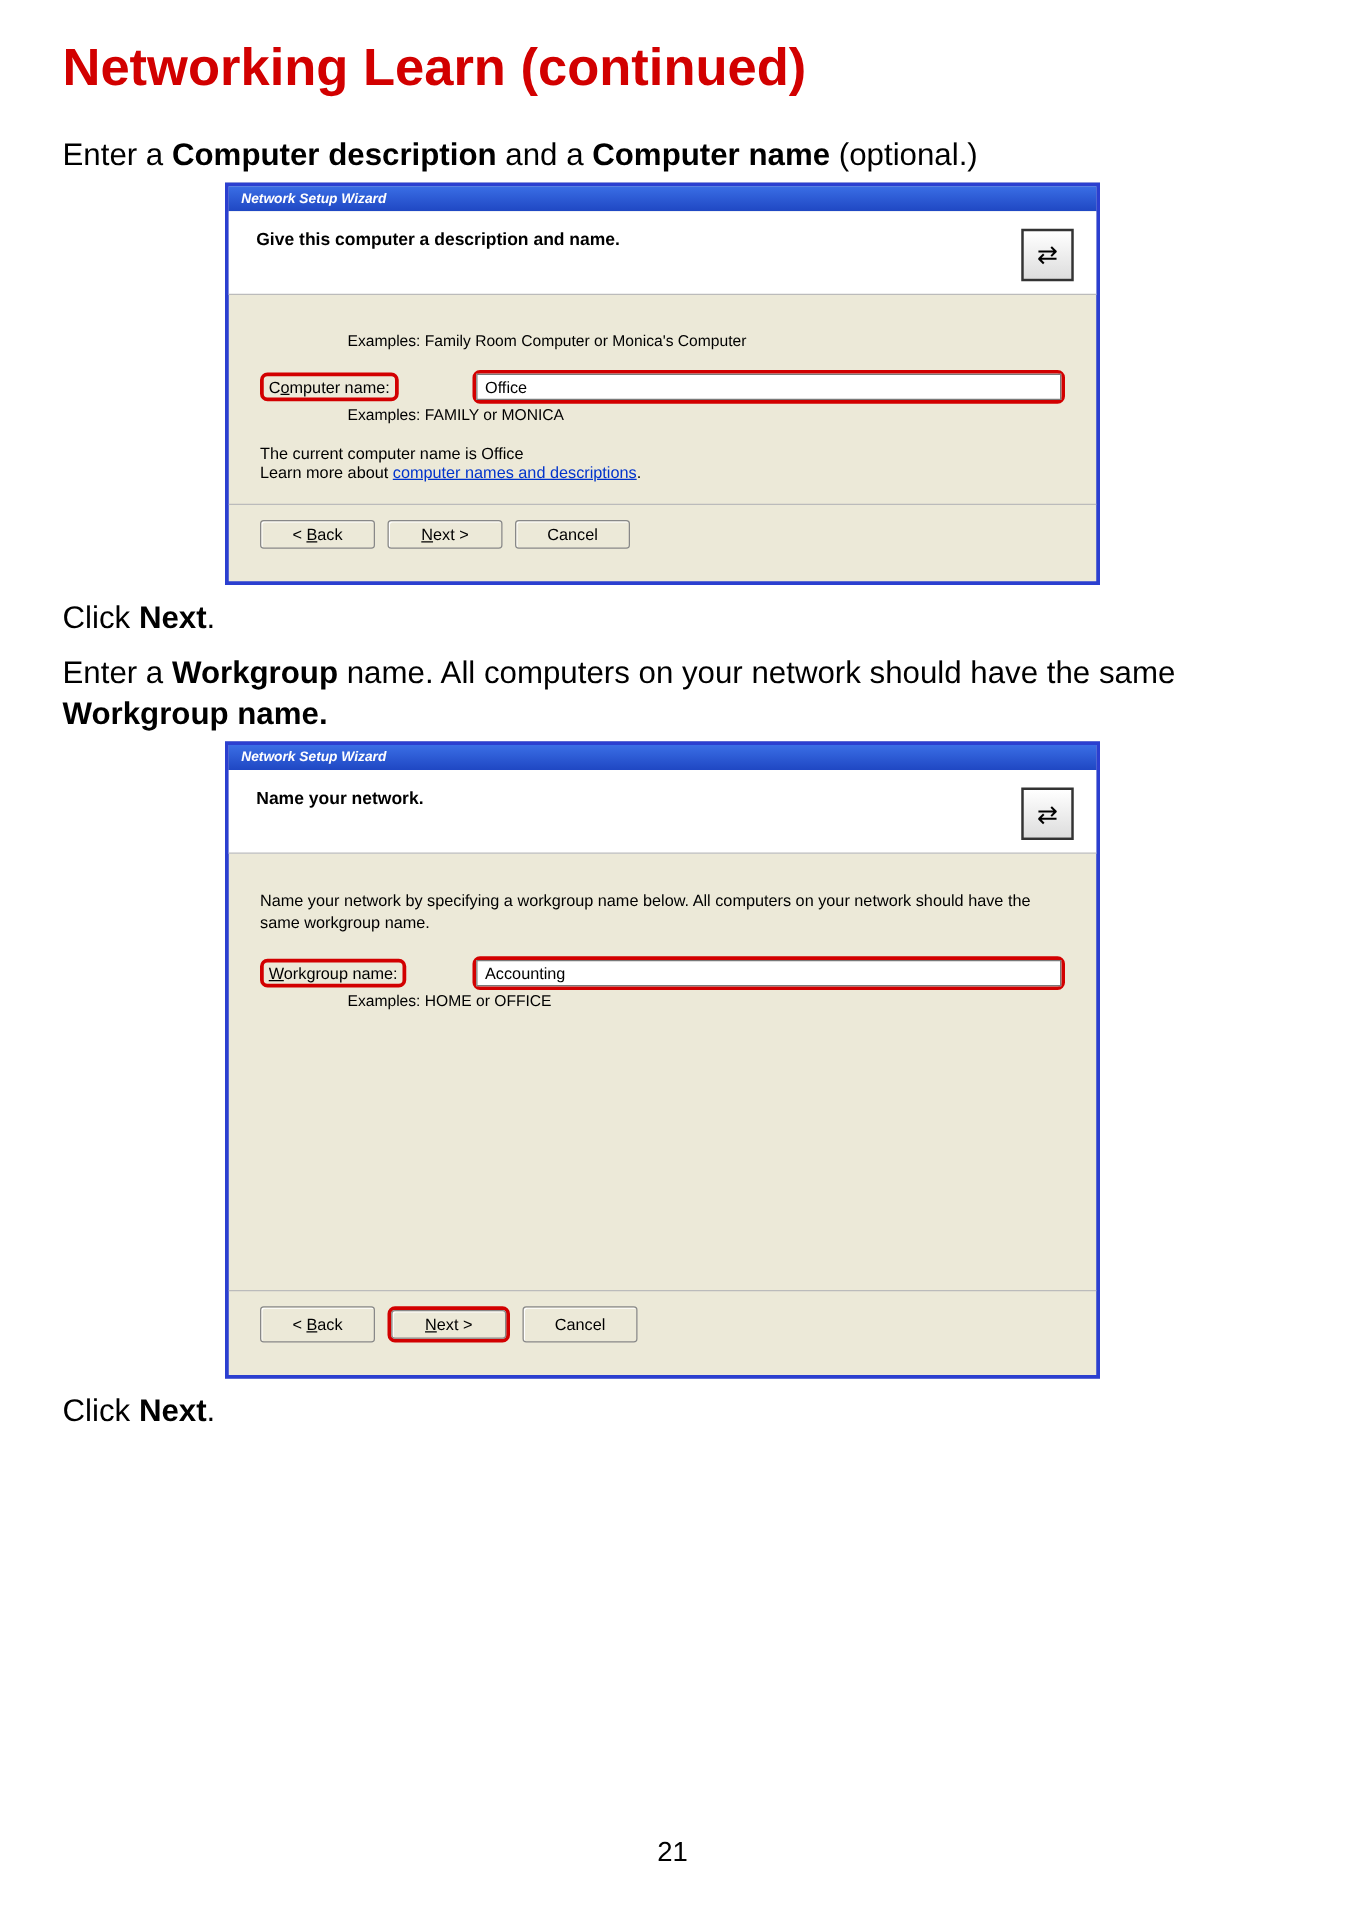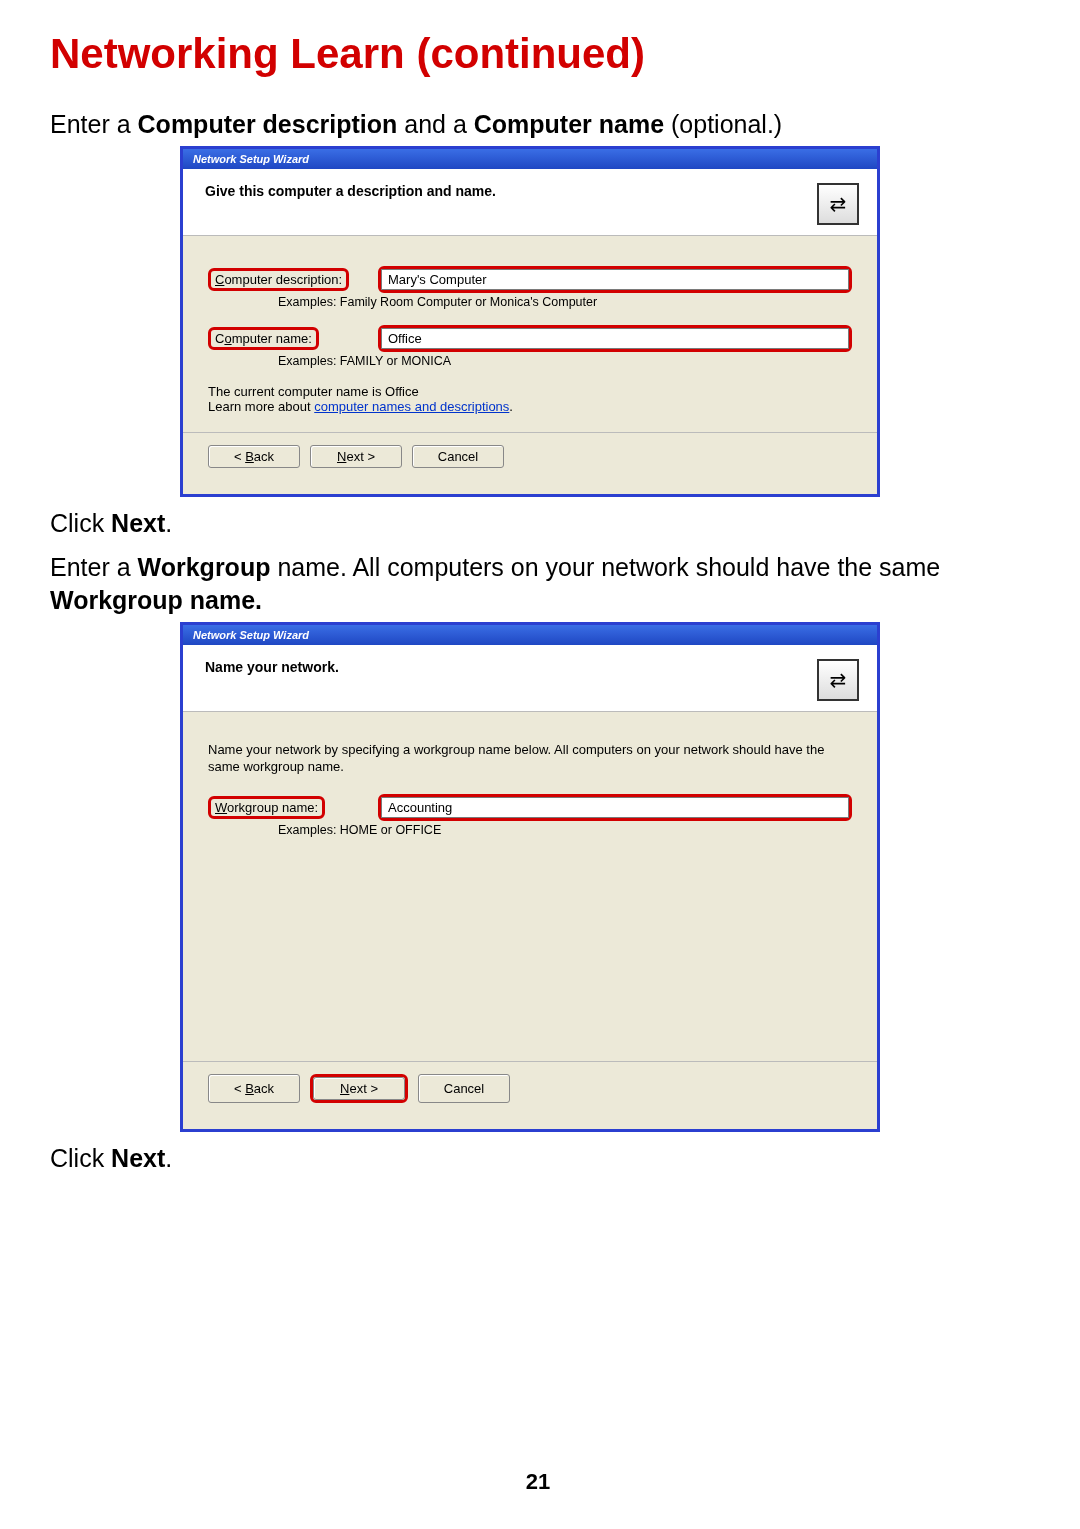--- a/index.html
+++ b/index.html
@@ -121,48 +121,39 @@
   .btn-highlight .dlg-btn { margin: 0; }
   .wg-body .intro { font-size: 13px; margin-bottom: 18px; line-height: 1.3; }
   .wg-spacer { height: 190px; }
   .page-number {
     position: absolute;
     bottom: 34px;
     left: 0; right: 4px;
     text-align: center;
     font-size: 22px;
     color: #000;
-    font-weight: bold;
   }
 </style>
 </head>
 <body>
 
 <h1 class="page-title">Networking Learn (continued)</h1>
 
 <p class="instruction">
   <span>Enter a </span><span class="bold">Computer description</span><span> and a </span><span class="bold">Computer name</span><span> (optional.)</span>
 </p>
 
 <div class="dialog">
   <div class="titlebar">Network Setup Wizard</div>
   <div class="header-section">
     <div class="header-text">Give this computer a description and name.</div>
     <div class="header-icon">⇄</div>
   </div>
   <div class="body-section">
 
-    <div class="form-row">
-      <div class="form-label">
-        <span class="label-highlight"><span class="ul">C</span><span>omputer description:</span></span>
-      </div>
-      <div class="input-wrap input-highlight">
-        <input class="dlg-input" type="text" value="Mary's Computer" style="">
-      </div>
-    </div>
     <div class="example-text">Examples: Family Room Computer or Monica's Computer</div>
 
     <div class="form-row">
       <div class="form-label">
         <span class="label-highlight"><span>C</span><span class="ul">o</span><span>mputer name:</span></span>
       </div>
       <div class="input-wrap input-highlight">
         <input class="dlg-input" type="text" value="Office" style="">
       </div>
     </div>

